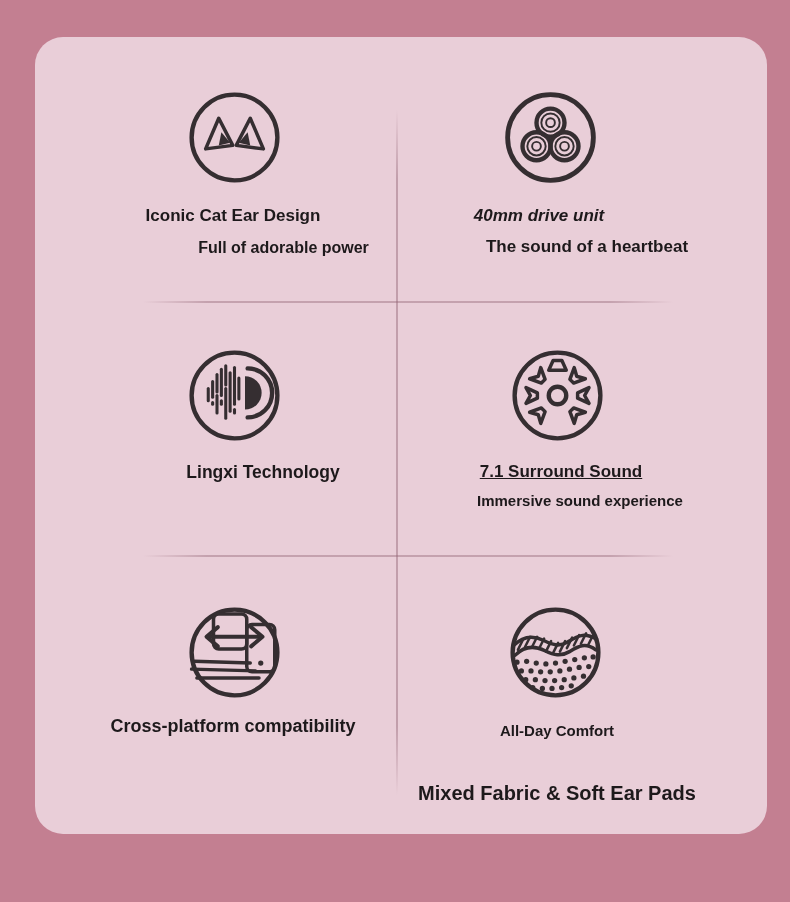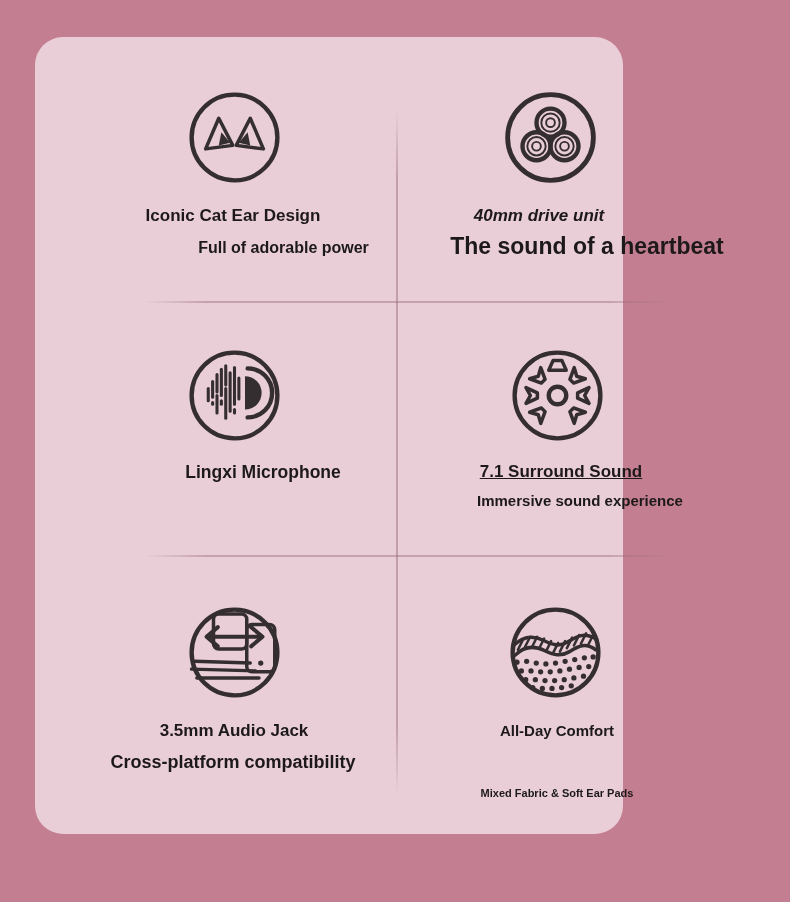--- a/index.html
+++ b/index.html
@@ -4,21 +4,21 @@
 <style>
   html,body { margin:0; padding:0; }
   body {
     width:790px; height:902px;
     background:#c37f91;
     font-family:"Liberation Sans", sans-serif;
     overflow:hidden; position:relative;
   }
   .stage { position:absolute; inset:0; }
   .card {
-    position:absolute; left:35px; top:37px; width:588px; height:797px;
+    position:absolute; left:35px; top:37px; width:732px; height:797px;
     background:#e9ced8; border-radius:28px;
   }
   .divider-v {
     position:absolute; left:361px; top:73px; width:2px; height:685px;
     background:linear-gradient(to bottom, rgba(146,100,116,0) 0%,
       rgba(146,100,116,.45) 10%, rgba(146,100,116,.45) 90%, rgba(146,100,116,0) 100%);
   }
   .divider-h {
     position:absolute; left:108px; width:530px; height:1.5px;
     background:linear-gradient(to right, rgba(146,100,116,0) 0%,
@@ -45,26 +45,26 @@
   }
   .subtitle {
     position:relative; margin-top:11px;
     font-weight:700; font-size:15px; line-height:21px;
     color:#1d191b; text-align:center;
   }
   .row2 .title { margin-top:14px; }
   .row2 .subtitle { margin-top:8px; }
   
   .c1 .icon { left:18px; }  .c1 .title { left:17px; }  .c1 .subtitle { left:54px; font-size:16px;padding-left:27px; }
-  .c2 .icon { left:-26px; } .c2 .title { left:-37px;font-style:italic; } .c2 .subtitle { left:11px; font-size:23px; margin-top:10px; }
+  .c2 .icon { left:-26px; } .c2 .title { left:-37px;font-style:italic; } .c2 .subtitle { left:11px; font-size:17px; margin-top:10px; }
   .c3 .icon { left:18px; }  .c3 .title { left:47px; font-size:17.5px; }
   .c3 .subtitle { left:36px; max-width:240px; font-size:16px; }
   .c4 .icon { left:-19px; } .c4 .title { left:-15px;text-decoration:underline; } .c4 .subtitle { left:4px; font-size:15px; }
   .c5 .icon { left:18px; }  .c5 .title { left:18px; }  .c5 .subtitle { left:17px; font-size:18px; }
-  .c6 .icon { left:-21px; } .c6 .title { left:-19px; font-size:15px; } .c6 .subtitle { left:-19px; font-size:11px;margin-top:42px; }
+  .c6 .icon { left:-21px; } .c6 .title { left:-19px; font-size:15px; } .c6 .subtitle { left:-19px; font-size:20px;margin-top:42px; }
   .ink { stroke:#352e31; fill:none; stroke-linecap:round; stroke-linejoin:round; }
   .ink-fill { fill:#352e31; stroke:none; }
 </style>
 </head>
 <body>
 
 <div class="stage">
   <div class="card">
     <div class="divider-v"></div>
     <div class="divider-h h1"></div>
@@ -123,21 +123,21 @@
                 <path d="M50,52 L50,86"></path>
               <path d="M55,34 L55,78"></path>
               <path d="M60,28 L60,70"></path>
                 <path d="M60,76 L60,80"></path>
               <path d="M65,40 L65,64"></path>
             </g>
             <path class="ink-fill" d="M72,38 A19,19 0 0 1 72,76 Z"></path>
             <path class="ink" d="M75,29 A28,28 0 0 1 75,85" stroke-width="5"></path>
           </svg>
         </div>
-        <div class="title">Lingxi Microphone</div>
+        <div class="title">Lingxi Technology</div>
       </div>
 
       <div class="cell row2 c4">
         <div class="icon">
           <svg viewBox="0 0 120 120">
             <circle class="ink" cx="60" cy="60" r="49" stroke-width="5"></circle>
             <circle class="ink" cx="60" cy="60" r="10" stroke-width="5"></circle>
             <path class="ink" d="M50,31 L70,31 L65,20 L55,20 Z" stroke-width="4"></path>
             <g class="ink" stroke-width="4">
               <g transform="translate(24,60) rotate(0)">
@@ -177,21 +177,20 @@
             </g>
             <rect class="ink" x="74" y="28" width="32" height="54" rx="6" stroke-width="4"></rect>
             <circle class="ink-fill" cx="90" cy="72" r="3"></circle>
             <g class="ink" stroke-width="4">
               <path d="M14,70 L78,72"></path>
               <path d="M11,79 L84,81"></path>
               <path d="M17,89 L88,89"></path>
             </g>
           </svg>
         </div>
-        <div class="title">3.5mm Audio Jack</div>
         <div class="subtitle">Cross-platform compatibility</div>
       </div>
 
       <div class="cell row3 c6">
         <div class="icon">
           <svg viewBox="0 0 120 120">
             <circle class="ink" cx="60" cy="60" r="49" stroke-width="5"></circle>
             <path class="ink" d="M12,52 C22,42 34,40 46,46 C56,51 64,54 74,48 C84,42 92,36 107,45" stroke-width="4"></path>
             <path class="ink" d="M14,63 C24,53 36,52 48,58 C58,63 66,65 76,59 C86,53 94,48 106,57" stroke-width="4"></path>
             <g class="ink" stroke-width="2.8">

